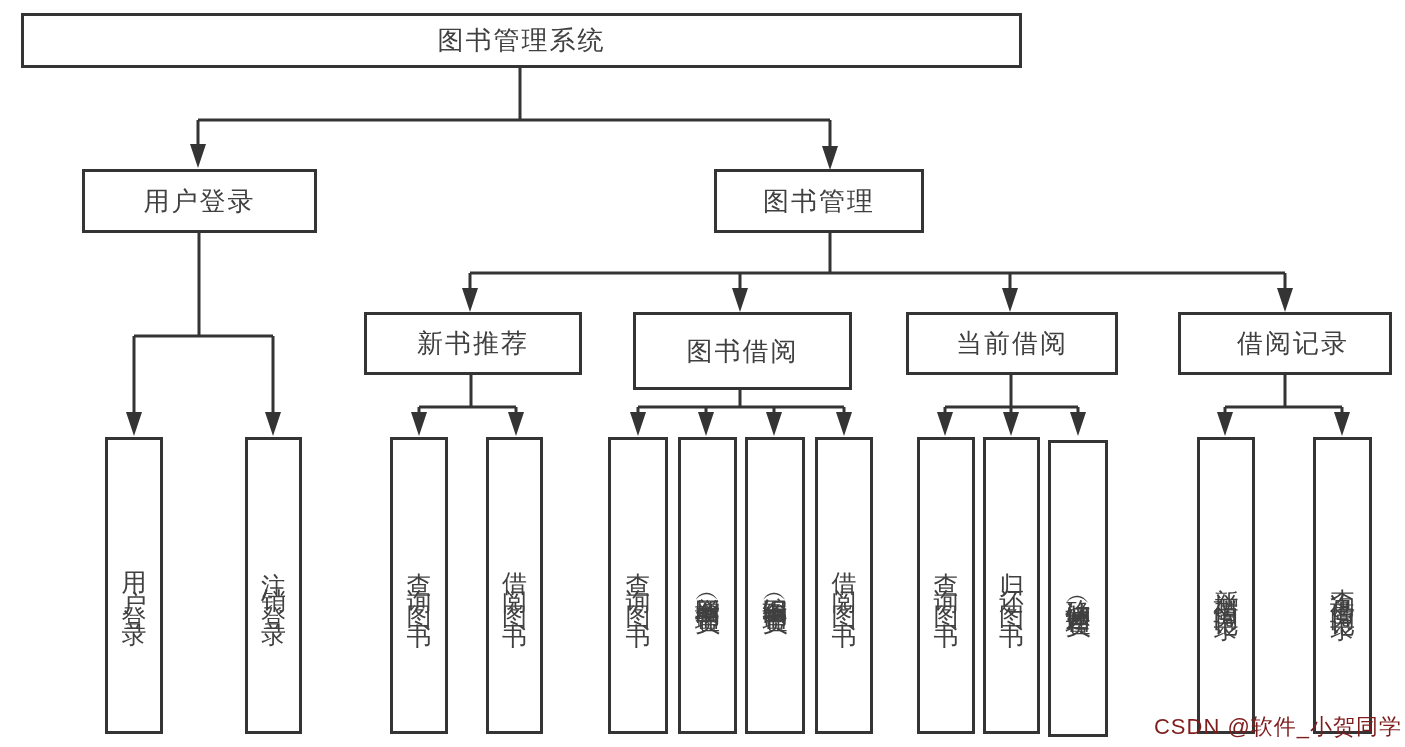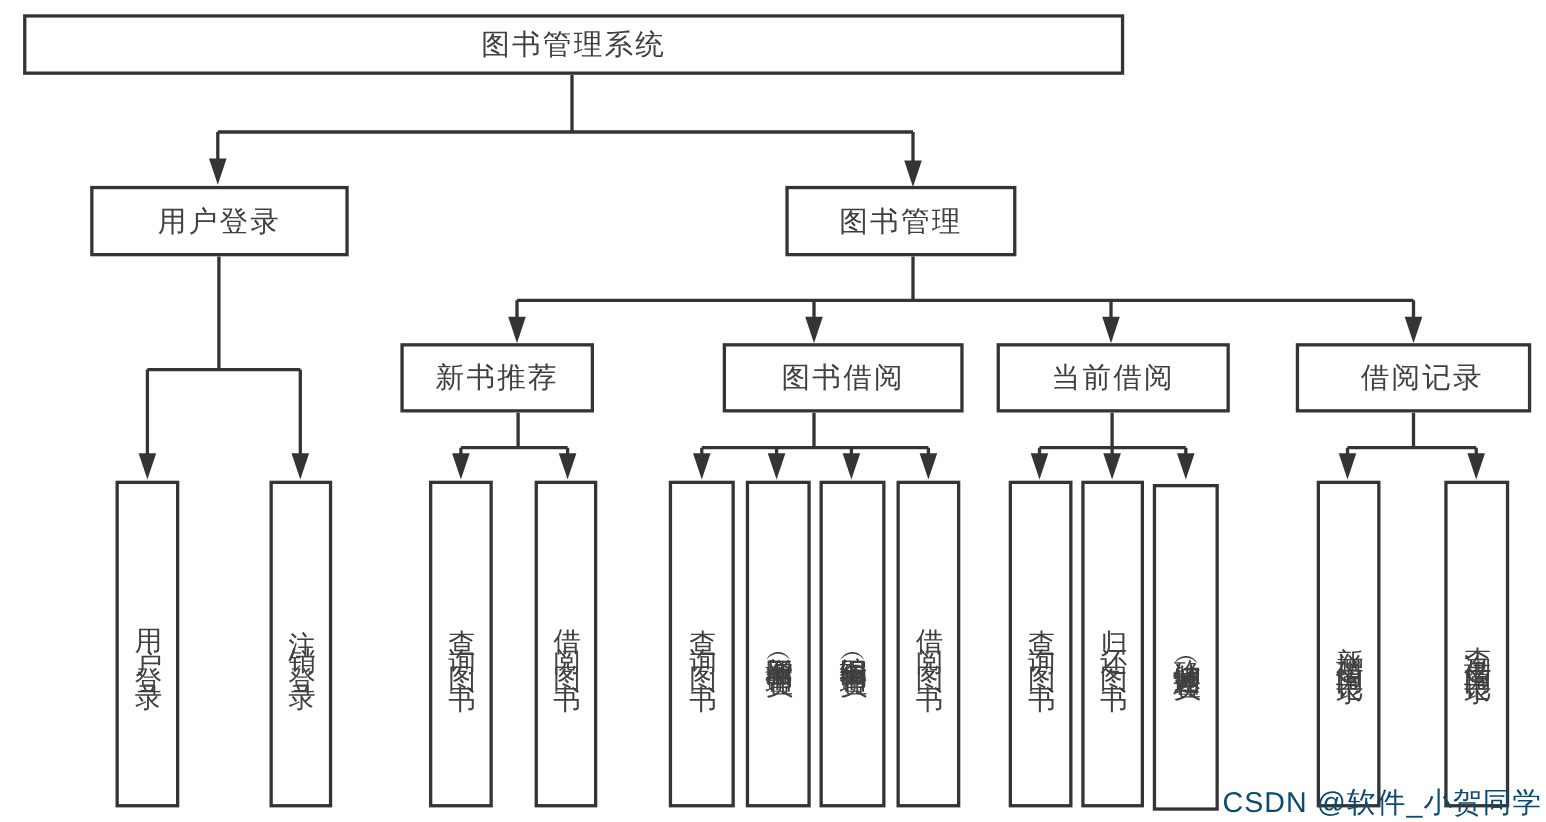--- a/index.html
+++ b/index.html
@@ -42,22 +42,22 @@
     line-height: 1;
     color: #404040;
   }
   .node.leaf span.sp-lg { letter-spacing: 17px; }
   .node.leaf span.sp-md { letter-spacing: 6px; }
   .node.leaf span.sp-sm { letter-spacing: 2px; }
   .watermark {
     position: absolute;
     right: 3px;
     top: 712px;
-    font-size: 26px;
-    color: #0c4a6e;
+    font-size: 22px;
+    color: #7f1d1d;
     letter-spacing: 1px;
     z-index: 6;
     white-space: nowrap;
   }
 </style>
 </head>
 <body>
 
 <div class="canvas">
 
@@ -108,24 +108,24 @@
     <span>图书管理系统</span>
   </div>
 
   <div class="node h-label" style="left:82px; top:169px; width:235px; height:64px;">
     <span>用户登录</span>
   </div>
   <div class="node h-label" style="left:714px; top:169px; width:210px; height:64px;">
     <span>图书管理</span>
   </div>
 
-  <div class="node h-label" style="left:364px; top:312px; width:176px; height:63px;">
+  <div class="node h-label" style="left:364px; top:312px; width:218px; height:63px;">
     <span>新书推荐</span>
   </div>
-  <div class="node h-label" style="left:657px; top:312px; width:219px; height:63px;">
+  <div class="node h-label" style="left:633px; top:312px; width:219px; height:78px;">
     <span>图书借阅</span>
   </div>
   <div class="node h-label" style="left:906px; top:312px; width:212px; height:63px;justify-content:center;">
     <span>当前借阅</span>
   </div>
   <div class="node h-label" style="left:1178px; top:312px; width:214px; height:63px;padding-left:16px;">
     <span>借阅记录</span>
   </div>
 
   <div class="node leaf" style="left:105px; top:437px; width:58px; height:297px;">

